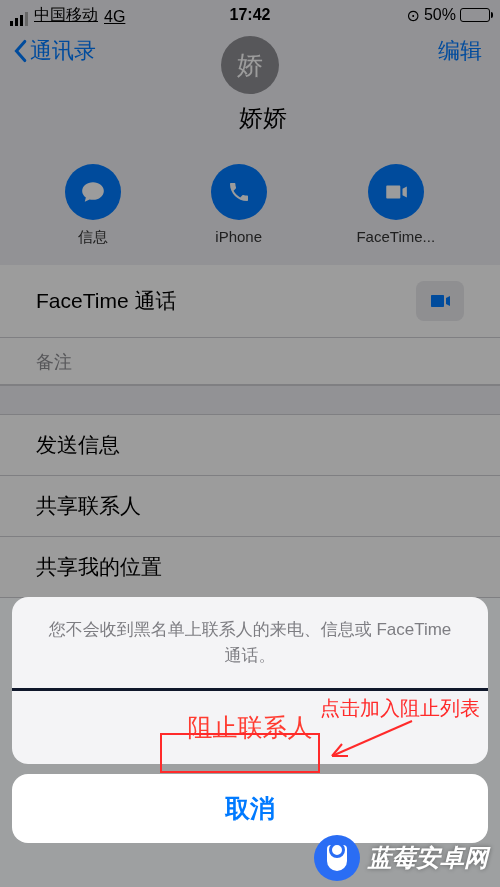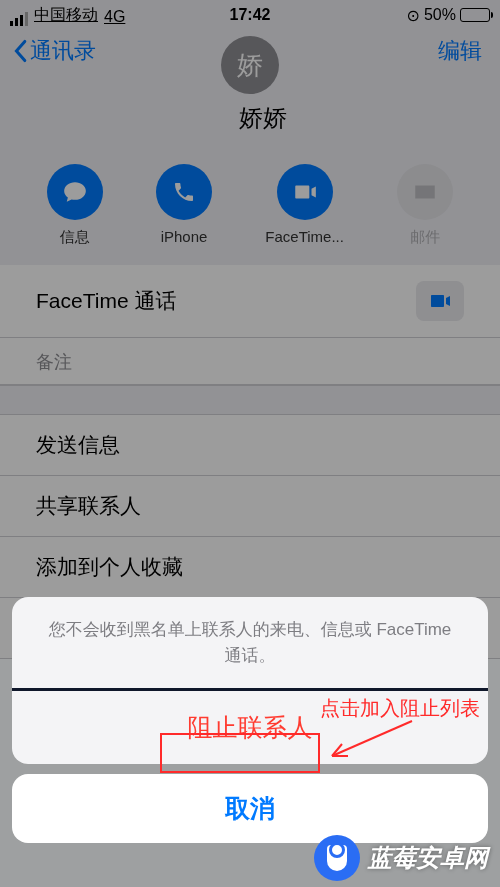--- a/index.html
+++ b/index.html
@@ -124,28 +124,20 @@
       <div class="action-label">iPhone</div>
     </div>
     <div class="action-item">
       <div class="bubble active">
         <svg width="26" height="26" viewBox="0 0 24 24">
             <path d="M4 6h11c.6 0 1 .4 1 1v10c0 .6-.4 1-1 1H4c-.6 0-1-.4-1-1V7c0-.6.4-1 1-1zm14 3 4-2v10l-4-2V9z"></path>
           </svg>
       </div>
       <div class="action-label">FaceTime...</div>
     </div>
-    <div class="action-item">
-      <div class="bubble disabled">
-        <svg width="26" height="26" viewBox="0 0 24 24">
-            <path d="M3 6h18v12H3V6zm9 6L4 7h16l-8 5z"></path>
-          </svg>
-      </div>
-      <div class="action-label disabled">邮件</div>
-    </div>
   </div>
 
   <div class="group">
     <div class="row">
       <span>FaceTime 通话</span>
       <span class="facetime-btn">
         <svg width="24" height="24" viewBox="0 0 24 24" fill="#007aff">
             <path d="M4 6h11c.6 0 1 .4 1 1v10c0 .6-.4 1-1 1H4c-.6 0-1-.4-1-1V7c0-.6.4-1 1-1zm14 3 4-2v10l-4-2V9z"></path>
           </svg>
       </span>
@@ -156,23 +148,20 @@
   </div>
 
   <div class="spacer"></div>
 
   <div class="group">
     <div class="row">
       <span>发送信息</span>
     </div>
     <div class="row">
       <span>共享联系人</span>
-    </div>
-    <div class="row">
-      <span>添加到个人收藏</span>
     </div>
     <div class="row">
       <span>共享我的位置</span>
     </div>
   </div>
 </div>
 
 <div class="overlay"></div>
 
 <div class="action-sheet">

